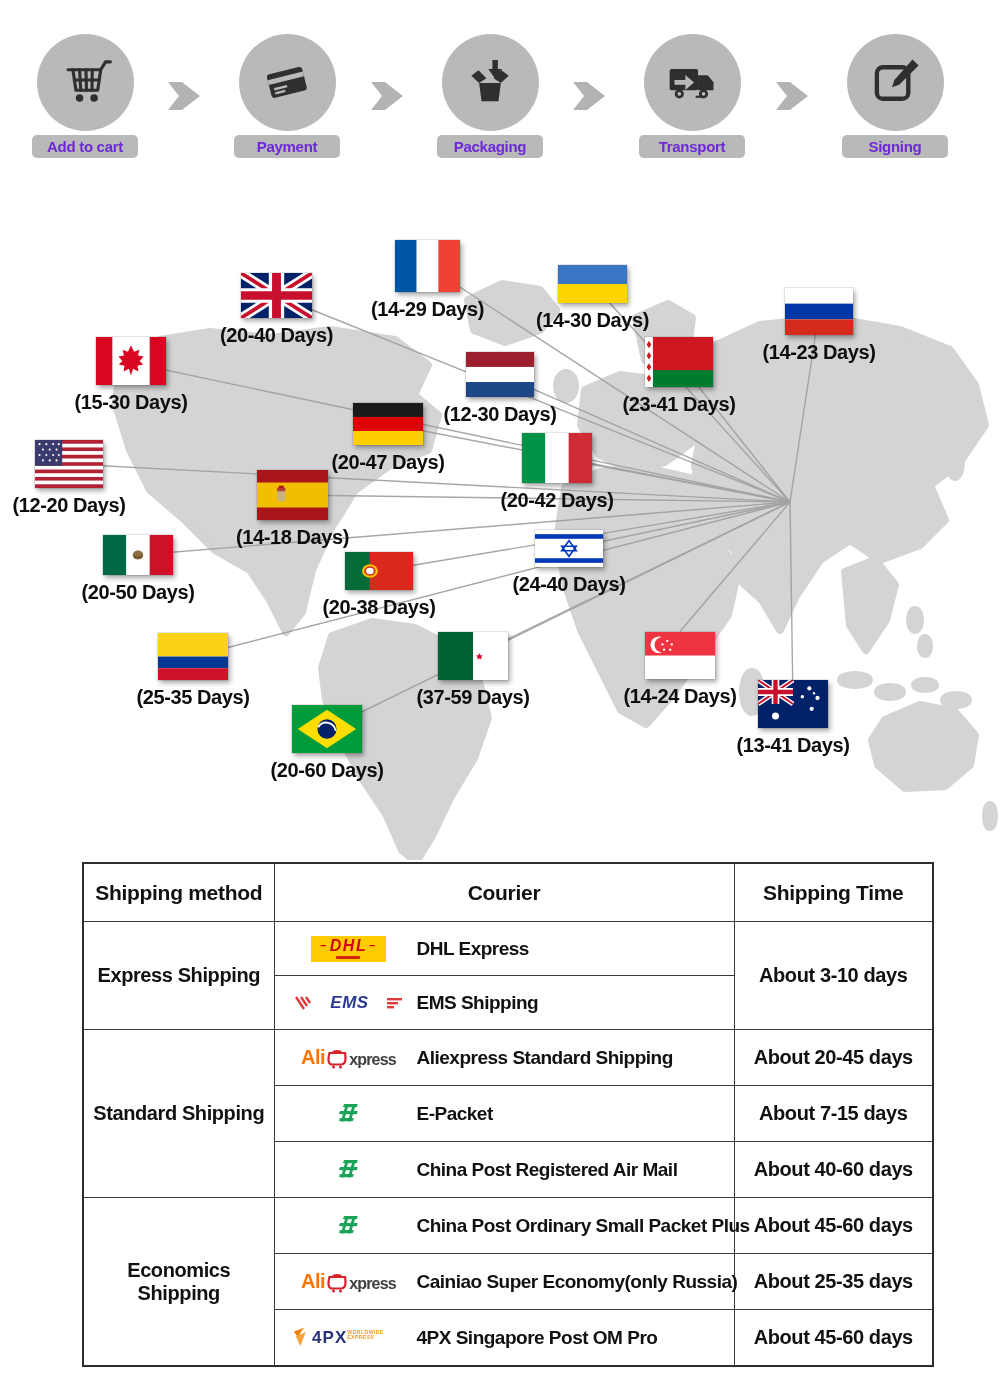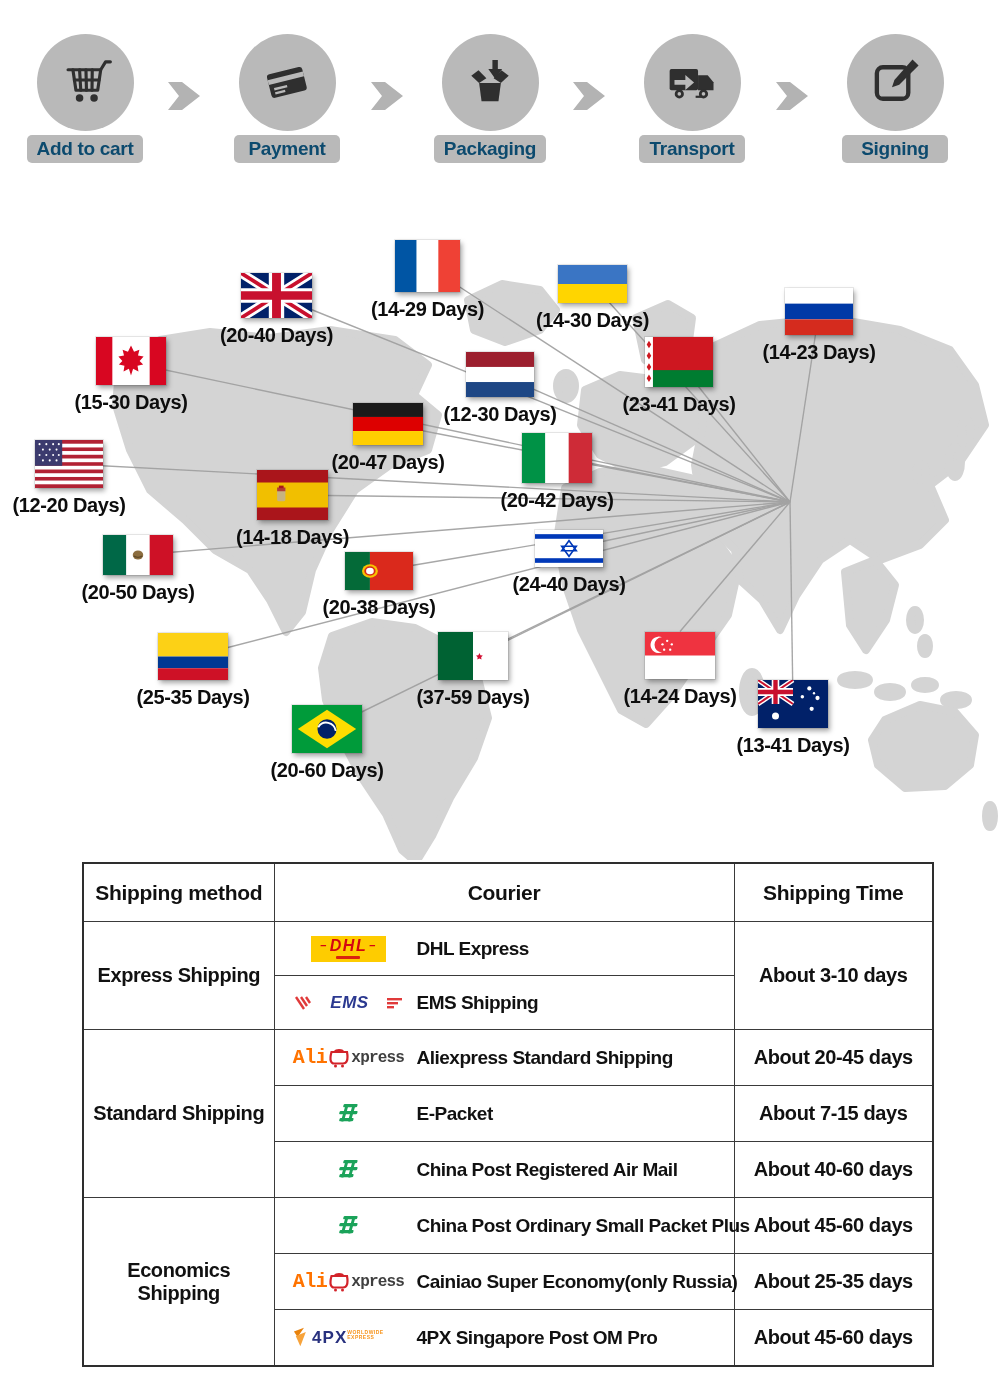--- a/index.html
+++ b/index.html
@@ -5,21 +5,21 @@
   html,body{margin:0;padding:0;background:#fff;}
   .page{position:relative;width:1000px;height:1373px;background:#fff;overflow:hidden;
         font-family:"Liberation Sans",sans-serif;color:#111;}
 
   
   .step{position:absolute;top:34px;width:150px;display:flex;flex-direction:column;align-items:center;}
   .step-circle{width:97px;height:97px;border-radius:50%;background:#b9b9b9;
                display:flex;align-items:center;justify-content:center;}
   .step-circle svg{width:58px;height:58px;}
   .step-plate{margin-top:4px;background:#b9b9b9;border-radius:5px;padding:3px 10px;
-              font-size:19px;font-weight:bold;color:#0c4a6e;white-space:nowrap;
+              font-size:15px;font-weight:bold;color:#6d28d9;white-space:nowrap;
               min-width:86px;text-align:center;letter-spacing:-0.3px;}
   .flow-arrow{position:absolute;top:74px;width:36px;height:44px;}
 
   
   .map-svg{position:absolute;left:0;top:200px;width:1000px;height:660px;}
   .flag-wrap{position:absolute;z-index:3;}
   .flag{width:100%;height:100%;background:#fff;box-shadow:2px 3px 5px rgba(0,0,0,.35);
         outline:1px solid rgba(0,0,0,.08);}
   .flag svg{display:block;width:100%;height:100%;}
   .flag-label{position:absolute;left:50%;transform:translateX(-50%);white-space:nowrap;
@@ -38,21 +38,21 @@
   .courier-name{font-weight:bold;font-size:19px;letter-spacing:-0.5px;white-space:nowrap;}
 
   
   .logo-dhl{background:#FECC00;padding:2px 7px 3px 7px;display:flex;flex-direction:column;
             align-items:center;line-height:1;}
   .dhl-word{color:#D40511;font-weight:bold;font-style:italic;font-size:16px;letter-spacing:1.5px;}
   .dhl-word::before,.dhl-word::after{content:"\2013";font-size:11px;vertical-align:2px;margin:0 2px;}
   .dhl-sub-bar{width:24px;height:3px;background:#D40511;opacity:.85;margin-top:2px;border-radius:1px;}
   .logo-ems{display:flex;align-items:center;gap:18px;}
   .ems-word{color:#2b3990;font-weight:bold;font-style:italic;font-size:17px;letter-spacing:0.5px;}
-  .logo-ali{display:flex;align-items:center;font-family:Liberation Mono, monospace;}
+  .logo-ali{display:flex;align-items:flex-end;}
   .ali-a{color:#FF7300;font-weight:bold;font-size:20px;letter-spacing:-0.5px;}
   .ali-x{color:#404040;font-weight:bold;font-size:16px;letter-spacing:-0.8px;}
   .logo-4px{display:flex;align-items:center;gap:4px;}
   .fpx-col{display:flex;flex-direction:row;line-height:1;align-items:flex-start;}
   .fpx-word{color:#28317e;font-weight:bold;font-size:17px;letter-spacing:1px;}
   .fpx-sub{color:#F7941D;font-size:5px;font-weight:bold;letter-spacing:.5px;margin-top:1px;}
 </style>
 </head>
 <body>
 

